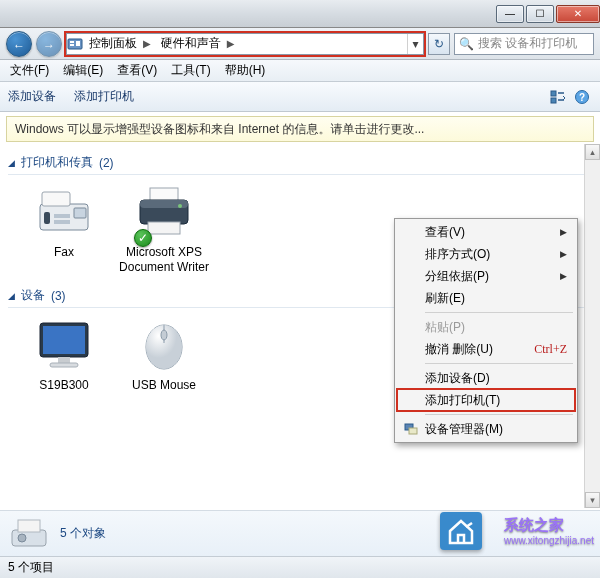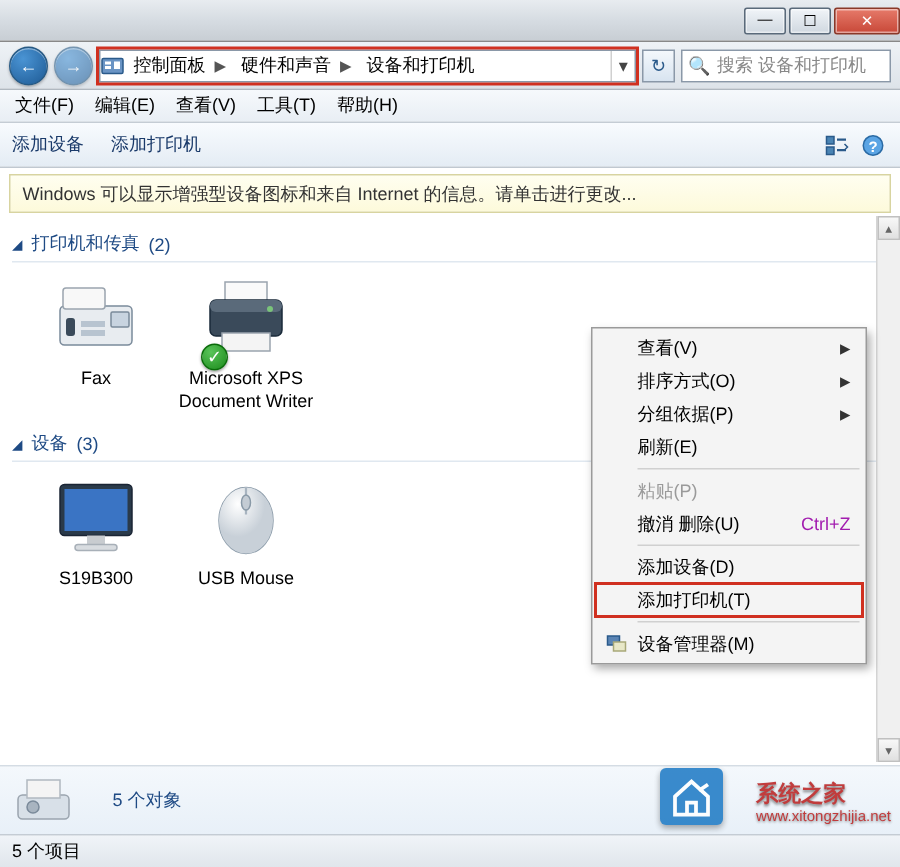--- a/index.html
+++ b/index.html
@@ -49,35 +49,35 @@
 .check-badge { position: absolute; left: 16px; top: 46px; width: 18px; height: 18px; background: radial-gradient(circle at 35% 30%, #5ac45a, #1a8a1a); border-radius: 50%; border: 1px solid #0a6a0a; color: #fff; font-size: 12px; line-height: 16px; text-align: center; box-shadow: 0 1px 2px rgba(0,0,0,.4); }
 
 
 .ico { width: 64px; height: 58px; display: flex; align-items: center; justify-content: center; }
 
 
 .ctxmenu { position: absolute; left: 394px; top: 218px; width: 184px; background: #f4f4f4; border: 1px solid #9a9a9a; box-shadow: 2px 3px 6px rgba(0,0,0,.35); padding: 2px; }
 .ctx-row { height: 22px; display: flex; align-items: center; padding: 0 8px 0 28px; position: relative; }
 .ctx-row.disabled { color: #9a9a9a; }
 .ctx-row .arrow { margin-left: auto; font-size: 9px; color: #333; }
-.ctx-row .shortcut { margin-left: auto; color: #a21caf; }
+.ctx-row .shortcut { margin-left: auto; color: #b91c1c; font-family: Liberation Serif, serif; }
 .ctx-sep { height: 1px; background: #d0d0d0; margin: 3px 2px 3px 28px; }
 .ctx-row.boxed { outline: 2px solid #d03020; outline-offset: -1px; }
 .ctx-icn { position: absolute; left: 6px; width: 16px; height: 16px; }
 
 
-.details { position: absolute; left: 0; right: 0; bottom: 22px; height: 46px; border-top: 1px solid #d4dce4; background: linear-gradient(to bottom, #f4f8fc, #e8f0f8); display: flex; align-items: center; padding: 0 8px; gap: 25px; }
+.details { position: absolute; left: 0; right: 0; bottom: 22px; height: 46px; border-top: 1px solid #d4dce4; background: linear-gradient(to bottom, #f4f8fc, #e8f0f8); display: flex; align-items: center; padding: 0 8px; gap: 10px; }
 .details .thumb { width: 42px; height: 36px; }
 .details .dtitle { color: #1e4a84; }
 
 
 .status { position: absolute; left: 0; right: 0; bottom: 0; height: 22px; background: linear-gradient(to bottom, #f0f4f8, #e0e6ec); border-top: 1px solid #c4ccd4; display: flex; align-items: center; padding: 0 8px; }
 
 
-.watermark { position: absolute; right: 6px; bottom: 28px; display: flex; align-items: flex-end; gap: 22px; opacity: .85; color: #b91c1c; text-shadow: 0 1px 2px rgba(0,0,0,.6); font-weight: bold; }
+.watermark { position: absolute; right: 6px; bottom: 28px; display: flex; align-items: center; gap: 22px; opacity: .85; color: #8b5cf6; text-shadow: 0 1px 2px rgba(0,0,0,.6); font-weight: bold; }
 .watermark .logo { width: 42px; height: 38px; background: #1a78c4; border-radius: 4px; display: flex; align-items: center; justify-content: center; color: #fff; box-shadow: 0 2px 4px rgba(0,0,0,.4); }
 .watermark .wt { font-size: 15px; }
 .watermark .ws { font-size: 10px; display: block; font-weight: normal; }
 
 .scrollbar-stub { position: absolute; right: 0; top: 144px; bottom: 70px; width: 16px; background: #f0f0f0; border-left: 1px solid #d4d4d4; }
 .scrollbar-stub .up, .scrollbar-stub .dn { height: 16px; background: linear-gradient(to bottom,#f8f8f8,#e0e0e0); border: 1px solid #c0c0c0; text-align: center; font-size: 9px; color: #666; line-height: 14px; }
 .scrollbar-stub .dn { position: absolute; bottom: 0; left: 0; right: 0; }
 </style>
 </head>
 <body>
@@ -100,21 +100,20 @@
           <rect x="1" y="3" width="14" height="10" rx="1" fill="#6a94c4" stroke="#2a5a8a"></rect>
           <rect x="3" y="5" width="4" height="2" fill="#fff"></rect>
           <rect x="3" y="8" width="4" height="2" fill="#fff"></rect>
           <rect x="9" y="5" width="4" height="5" fill="#fff"></rect>
         </svg>
     </span>
     <span class="crumb">控制面板</span>
     <span class="crumb-sep">▶</span>
     <span class="crumb">硬件和声音</span>
     <span class="crumb-sep">▶</span>
-    <span class="crumb">设备和打印机</span>
     <span style="flex:1"></span>
     <span class="addr-dropdown">▾</span>
   </div>
   <div class="refresh">↻</div>
   <div class="searchbox">
     <span class="sicon">🔍</span>
     <span>搜索 设备和打印机</span>
   </div>
 </div>
 

